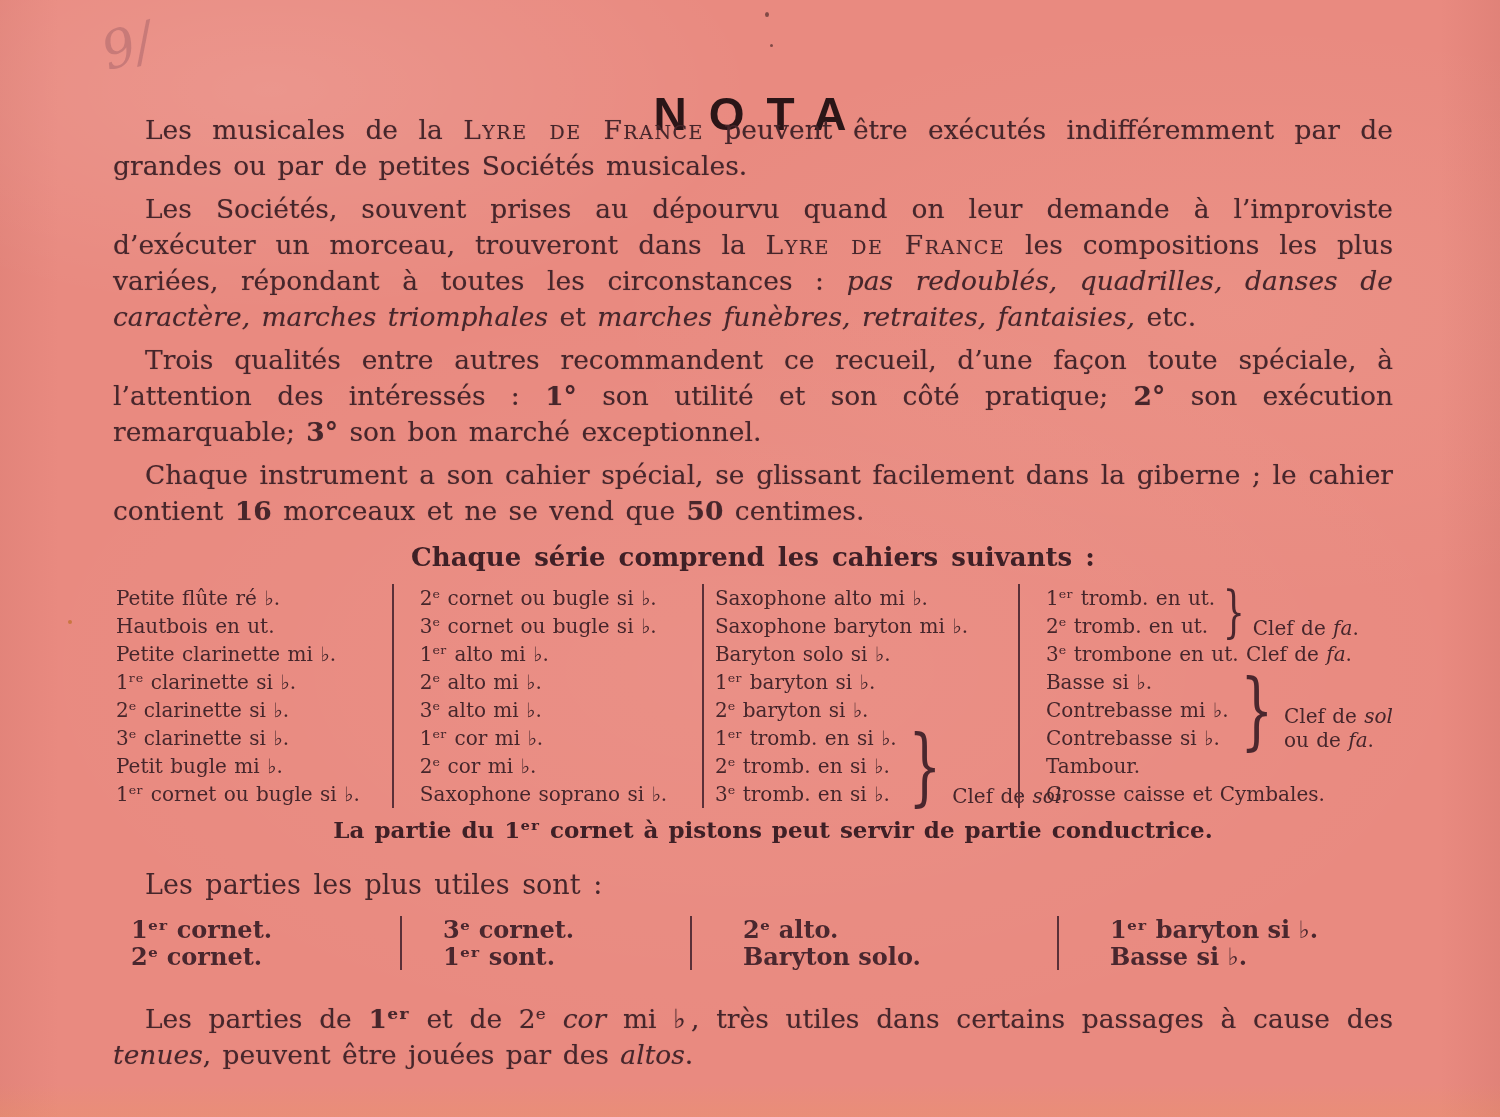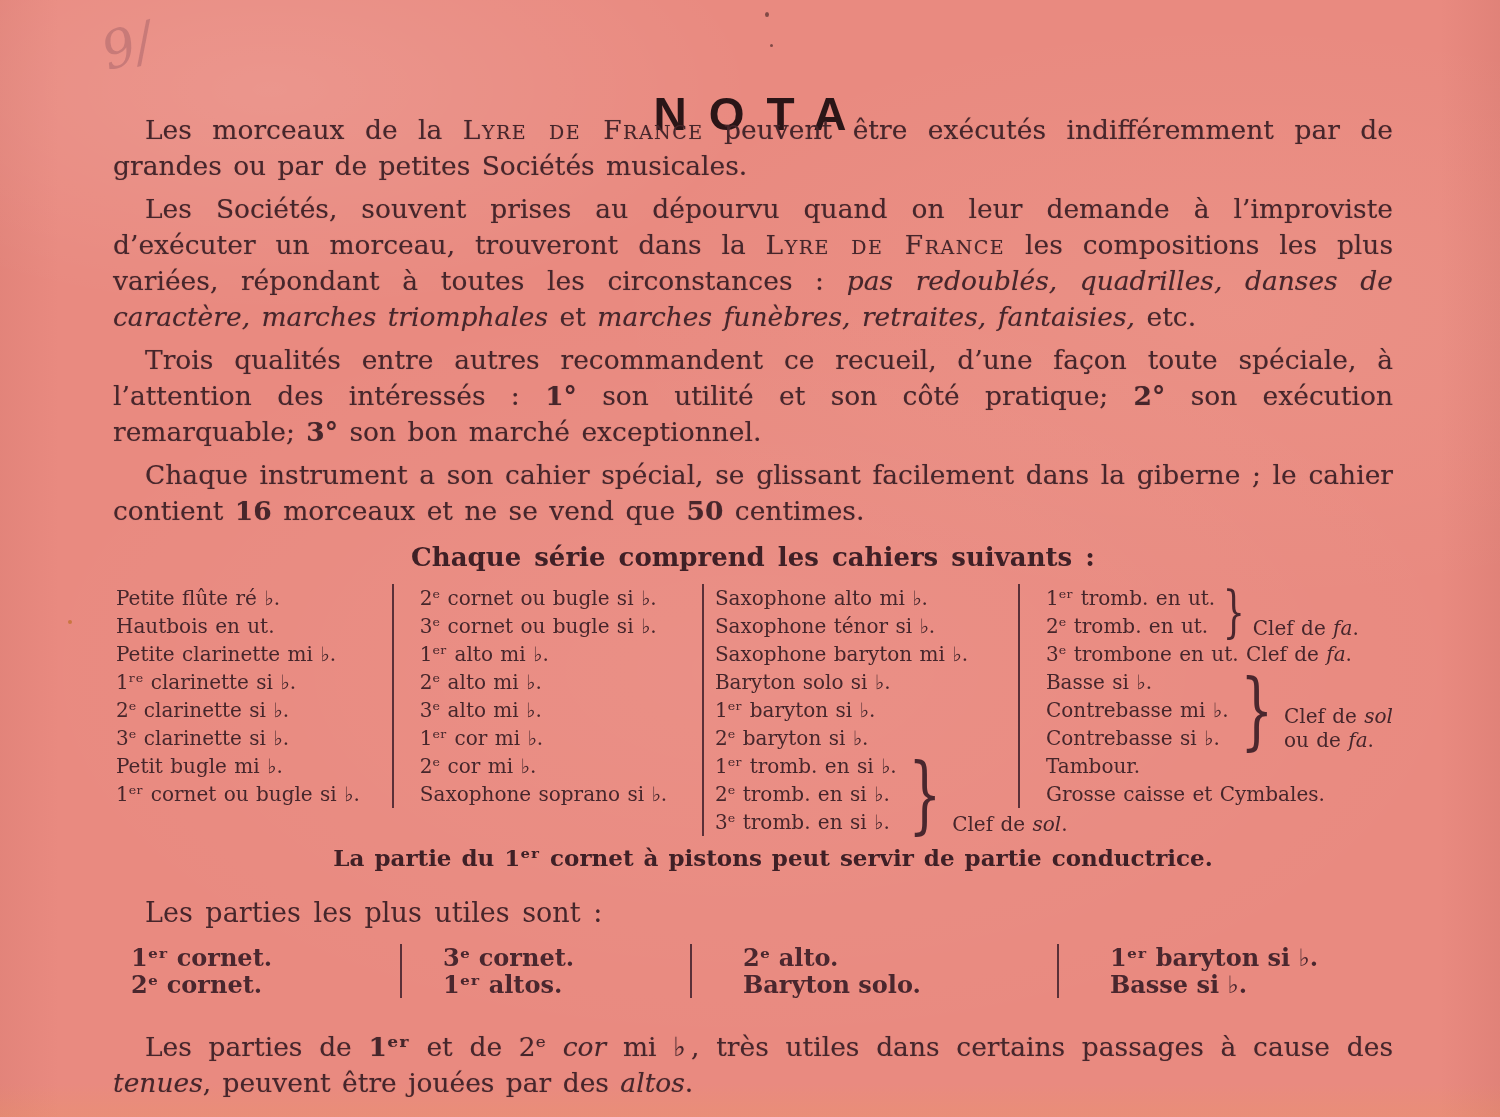--- a/index.html
+++ b/index.html
@@ -95,21 +95,21 @@
 
   <div class="pencil-mark">9/</div>
   <div class="speck speck-1"></div>
   <div class="speck speck-2"></div>
   <div class="speck speck-3"></div>
 
   <h1 class="title">NOTA</h1>
 
   <div class="body-col">
 
-    <p class="para"><span>Les morceaux de la </span><span class="seg-sc">Lyre de France</span><span> peuvent être exécutés indifféremment par de grandes ou par de petites Sociétés musicales.</span></p>
+    <p class="para"><span>Les musicales de la </span><span class="seg-sc">Lyre de France</span><span> peuvent être exécutés indifféremment par de grandes ou par de petites Sociétés musicales.</span></p>
     <p class="para"><span>Les Sociétés, souvent prises au dépourvu quand on leur demande à l’improviste d’exécuter un morceau, trouveront dans la </span><span class="seg-sc">Lyre de France</span><span> les compositions les plus variées, répondant à toutes les circonstances : </span><span class="seg-i">pas redoublés, quadrilles, danses de caractère, marches triomphales</span><span> et </span><span class="seg-i">marches funèbres, retraites, fantaisies,</span><span> etc.</span></p>
     <p class="para"><span>Trois qualités entre autres recommandent ce recueil, d’une façon toute spéciale, à l’attention des intéressés : </span><span class="seg-b">1°</span><span> son utilité et son côté pratique; </span><span class="seg-b">2°</span><span> son exécution remarquable; </span><span class="seg-b">3°</span><span> son bon marché exceptionnel.</span></p>
     <p class="para"><span>Chaque instrument a son cahier spécial, se glissant facilement dans la giberne ; le cahier contient </span><span class="seg-b">16</span><span> morceaux et ne se vend que </span><span class="seg-b">50</span><span> centimes.</span></p>
 
     <div class="series-heading">Chaque série comprend les cahiers suivants :</div>
 
     <div class="cols">
 
       <div class="col c1">
         <div class="item">Petite flûte ré ♭.</div>
@@ -128,21 +128,20 @@
         <div class="item">1ᵉʳ alto mi ♭.</div>
         <div class="item">2ᵉ alto mi ♭.</div>
         <div class="item">3ᵉ alto mi ♭.</div>
         <div class="item">1ᵉʳ cor mi ♭.</div>
         <div class="item">2ᵉ cor mi ♭.</div>
         <div class="item">Saxophone soprano si ♭.</div>
       </div>
 
       <div class="col c3">
         <div class="item">Saxophone alto mi ♭.</div>
-        <div class="item">Saxophone ténor si ♭.</div>
         <div class="item">Saxophone baryton mi ♭.</div>
         <div class="item">Baryton solo si ♭.</div>
         <div class="item">1ᵉʳ baryton si ♭.</div>
         <div class="item">2ᵉ baryton si ♭.</div>
         <div class="brace-row">
           <div class="b-items">
             <div class="item">1ᵉʳ tromb. en si ♭.</div>
             <div class="item">2ᵉ tromb. en si ♭.</div>
             <div class="item">3ᵉ tromb. en si ♭.</div>
           </div>
@@ -183,21 +182,21 @@
 
     <div class="utiles-heading">Les parties les plus utiles sont :</div>
 
     <div class="utiles-row">
       <div class="ucell u1">
         <div class="item">1ᵉʳ cornet.</div>
         <div class="item">2ᵉ cornet.</div>
       </div>
       <div class="ucell u2">
         <div class="item">3ᵉ cornet.</div>
-        <div class="item">1ᵉʳ altos.</div>
+        <div class="item">1ᵉʳ sont.</div>
       </div>
       <div class="ucell u3">
         <div class="item">2ᵉ alto.</div>
         <div class="item">Baryton solo.</div>
       </div>
       <div class="ucell u4">
         <div class="item">1ᵉʳ baryton si ♭.</div>
         <div class="item">Basse si ♭.</div>
       </div>
     </div>

